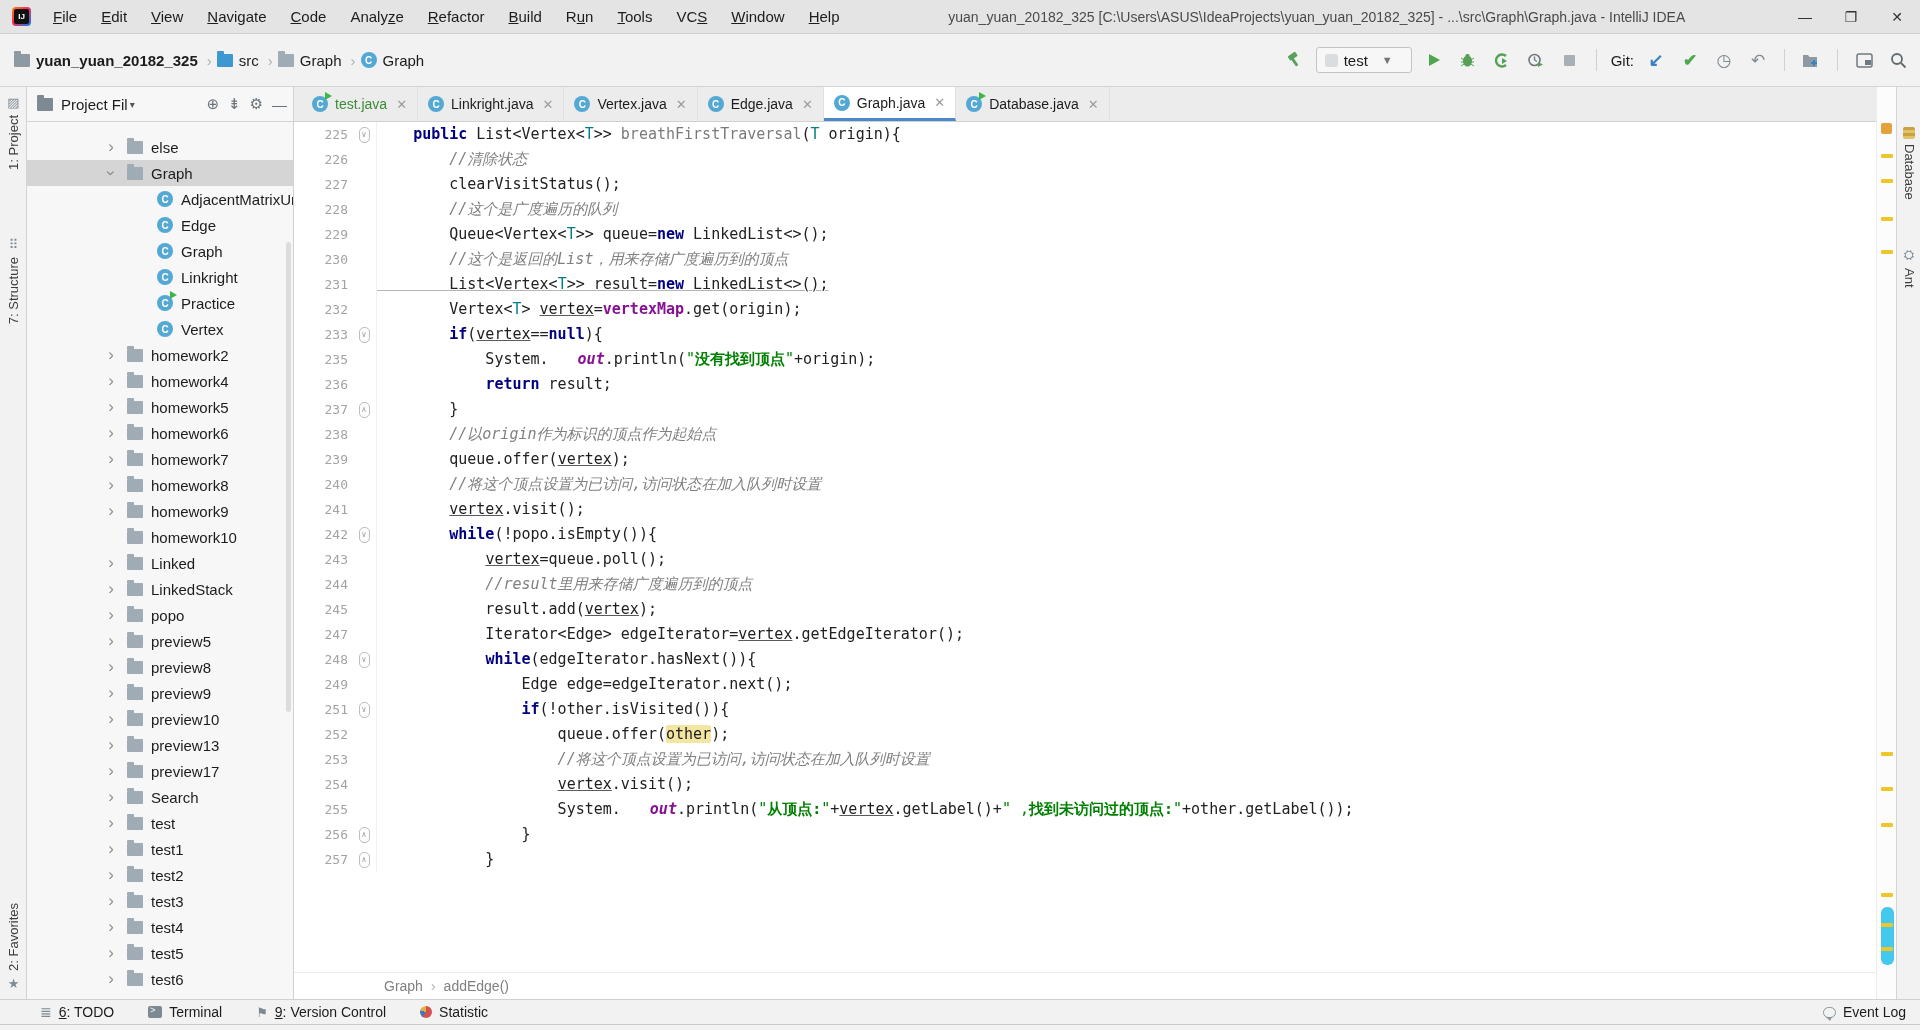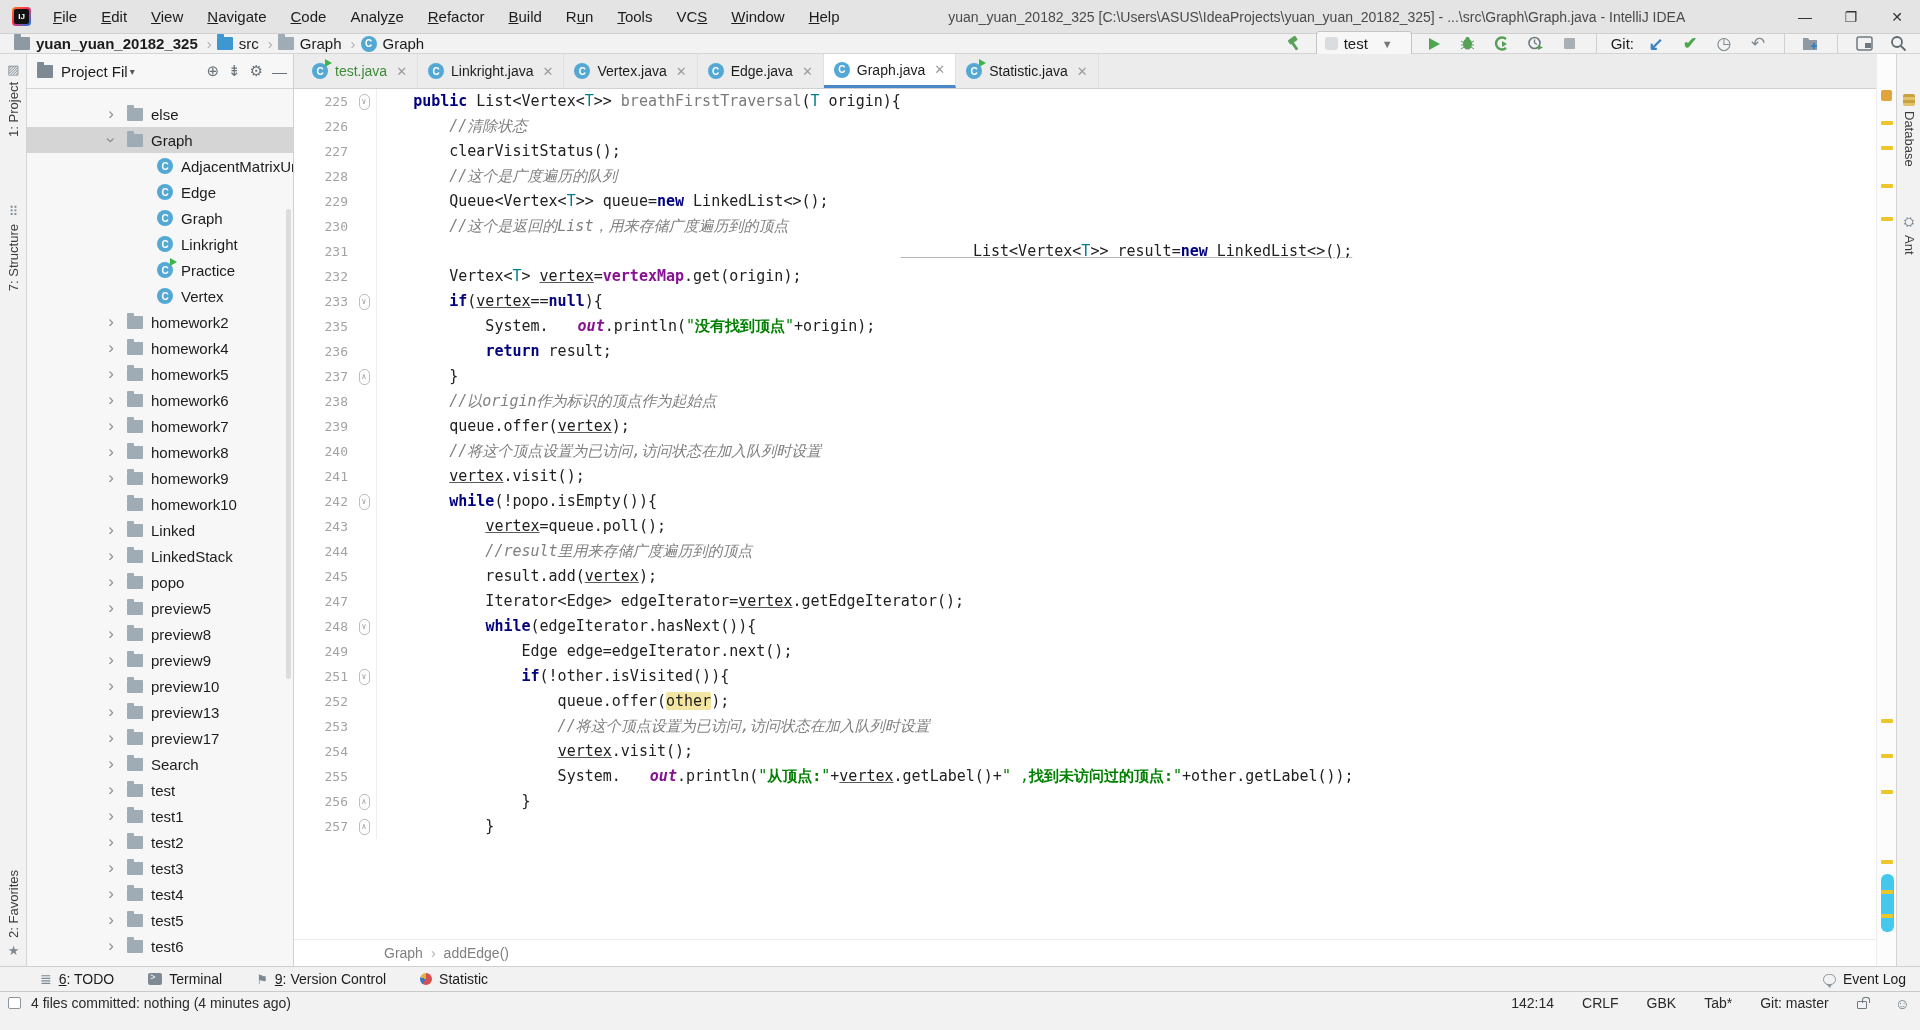--- a/index.html
+++ b/index.html
@@ -13,21 +13,21 @@
   #app-logo::after{ content:"IJ"; position:absolute; inset:2px; background:#111; color:#fff;
      font-size:8px; font-weight:bold; display:flex; align-items:center; justify-content:center; border-radius:2px;}
   #menubar { display:flex; }
   .menu-item { padding:0 12px; line-height:33px; font-size:15px; color:#1c1c1c; cursor:default; }
   .menu-item u { text-decoration:underline; }
   #win-title { flex:1; text-align:center; font-size:14px; color:#4a4a4a; white-space:nowrap; overflow:hidden; }
   #win-controls { display:flex; }
   .win-btn { width:46px; height:33px; display:flex; align-items:center; justify-content:center; font-size:14px; color:#333; }
 
   
-  #navbar { height:20px; background:#f2f2f2; display:flex; align-items:center; border-bottom:1px solid #d4d4d4; padding:0 10px 0 14px; }
+  #navbar { height:53px; background:#f2f2f2; display:flex; align-items:center; border-bottom:1px solid #d4d4d4; padding:0 10px 0 14px; }
   #nav-crumbs { display:flex; align-items:center; }
   .crumb { display:flex; align-items:center; font-size:15px; margin-right:4px; }
   .crumb .lbl { margin-left:6px; }
   .crumb.bold .lbl { font-weight:bold; }
   .crumb-sep { color:#b0b0b0; font-size:15px; margin:0 5px; }
   #nav-right { margin-left:auto; display:flex; align-items:center; gap:10px; }
   .tool-sep { width:1px; height:22px; background:#d0d0d0; margin:0 4px; }
   .tbtn { width:24px; height:24px; display:flex; align-items:center; justify-content:center; }
   #run-config { display:flex; align-items:center; gap:6px; background:#f7f7f7; border:1px solid #c4c4c4; border-radius:3px; height:26px; padding:0 8px; min-width:96px; }
   #run-config .cfg-icon { width:13px; height:13px; border-radius:3px; background:#d9dde0; }
@@ -76,21 +76,21 @@
   .tab.selected { background:#fff; border-bottom:3px solid #4a88c9; }
   .tab.green-label .tlbl { color:#3d8b37; }
 
   #code-area { flex:1; overflow:hidden; font-family:"DejaVu Sans Mono","Liberation Mono",monospace; font-size:15px; }
   .cl { height:25px; display:flex; align-items:center; }
   .cl .num { width:46px; margin-left:8px; text-align:right; color:#a3a3a3; font-size:13px; flex:none; }
   .cl .foldc { width:24px; margin-left:4px; flex:none; display:flex; justify-content:center; }
   .pill { width:11px; height:16px; border:1px solid #bdbdbd; border-radius:5px; background:#fdfdfd; color:#9e9e9e;
           font-size:8px; display:flex; align-items:center; justify-content:center; }
   .cl .code { white-space:pre; flex:1; border-left:1px solid #efefef; padding-left:0px; height:25px; line-height:25px; }
-  .code.ul { text-decoration:underline; text-decoration-color:#b5b5b5;text-align:center; }
+  .code.ul { text-decoration:underline; text-decoration-color:#b5b5b5; }
   .tk.p { color:#212121; }
   .tk.k { color:#000080; font-weight:bold; }
   .tk.s { color:#008000; }
   .tk.sb { color:#008000; font-weight:bold; }
   .tk.c { color:#808080; font-style:italic; }
   .tk.f { color:#871094; font-weight:bold;margin-top:24px; }
   .tk.sf { color:#871094; font-weight:bold; font-style:italic;margin-left:29px; }
   .tk.d { color:#7a7a7a; }
   .tk.t { color:#007e8a; }
   .tk.u { text-decoration:underline; text-decoration-color:#5a5a5a; }
@@ -499,21 +499,21 @@
           <span class="tlbl">Edge.java</span>
           <span class="close">✕</span>
         </div>
         <div class="tab selected">
           <span class="cicn">C</span>
           <span class="tlbl">Graph.java</span>
           <span class="close">✕</span>
         </div>
         <div class="tab">
           <span class="cicn">C<span class="runov"></span></span>
-          <span class="tlbl">Statistic.java</span>
+          <span class="tlbl">Database.java</span>
           <span class="close">✕</span>
         </div>
       </div>
     <div id="code-area">
         <div class="cl">
           <span class="num">225</span>
           <span class="foldc">
             <span class="pill">∨</span>
           </span>
           <span class="code"><span class="tk p">    </span><span class="tk k">public</span><span class="tk p"> List&lt;Vertex&lt;</span><span class="tk t">T</span><span class="tk p">&gt;&gt; </span><span class="tk d">breathFirstTraversal</span><span class="tk p">(</span><span class="tk t">T</span><span class="tk p"> origin){</span></span>

